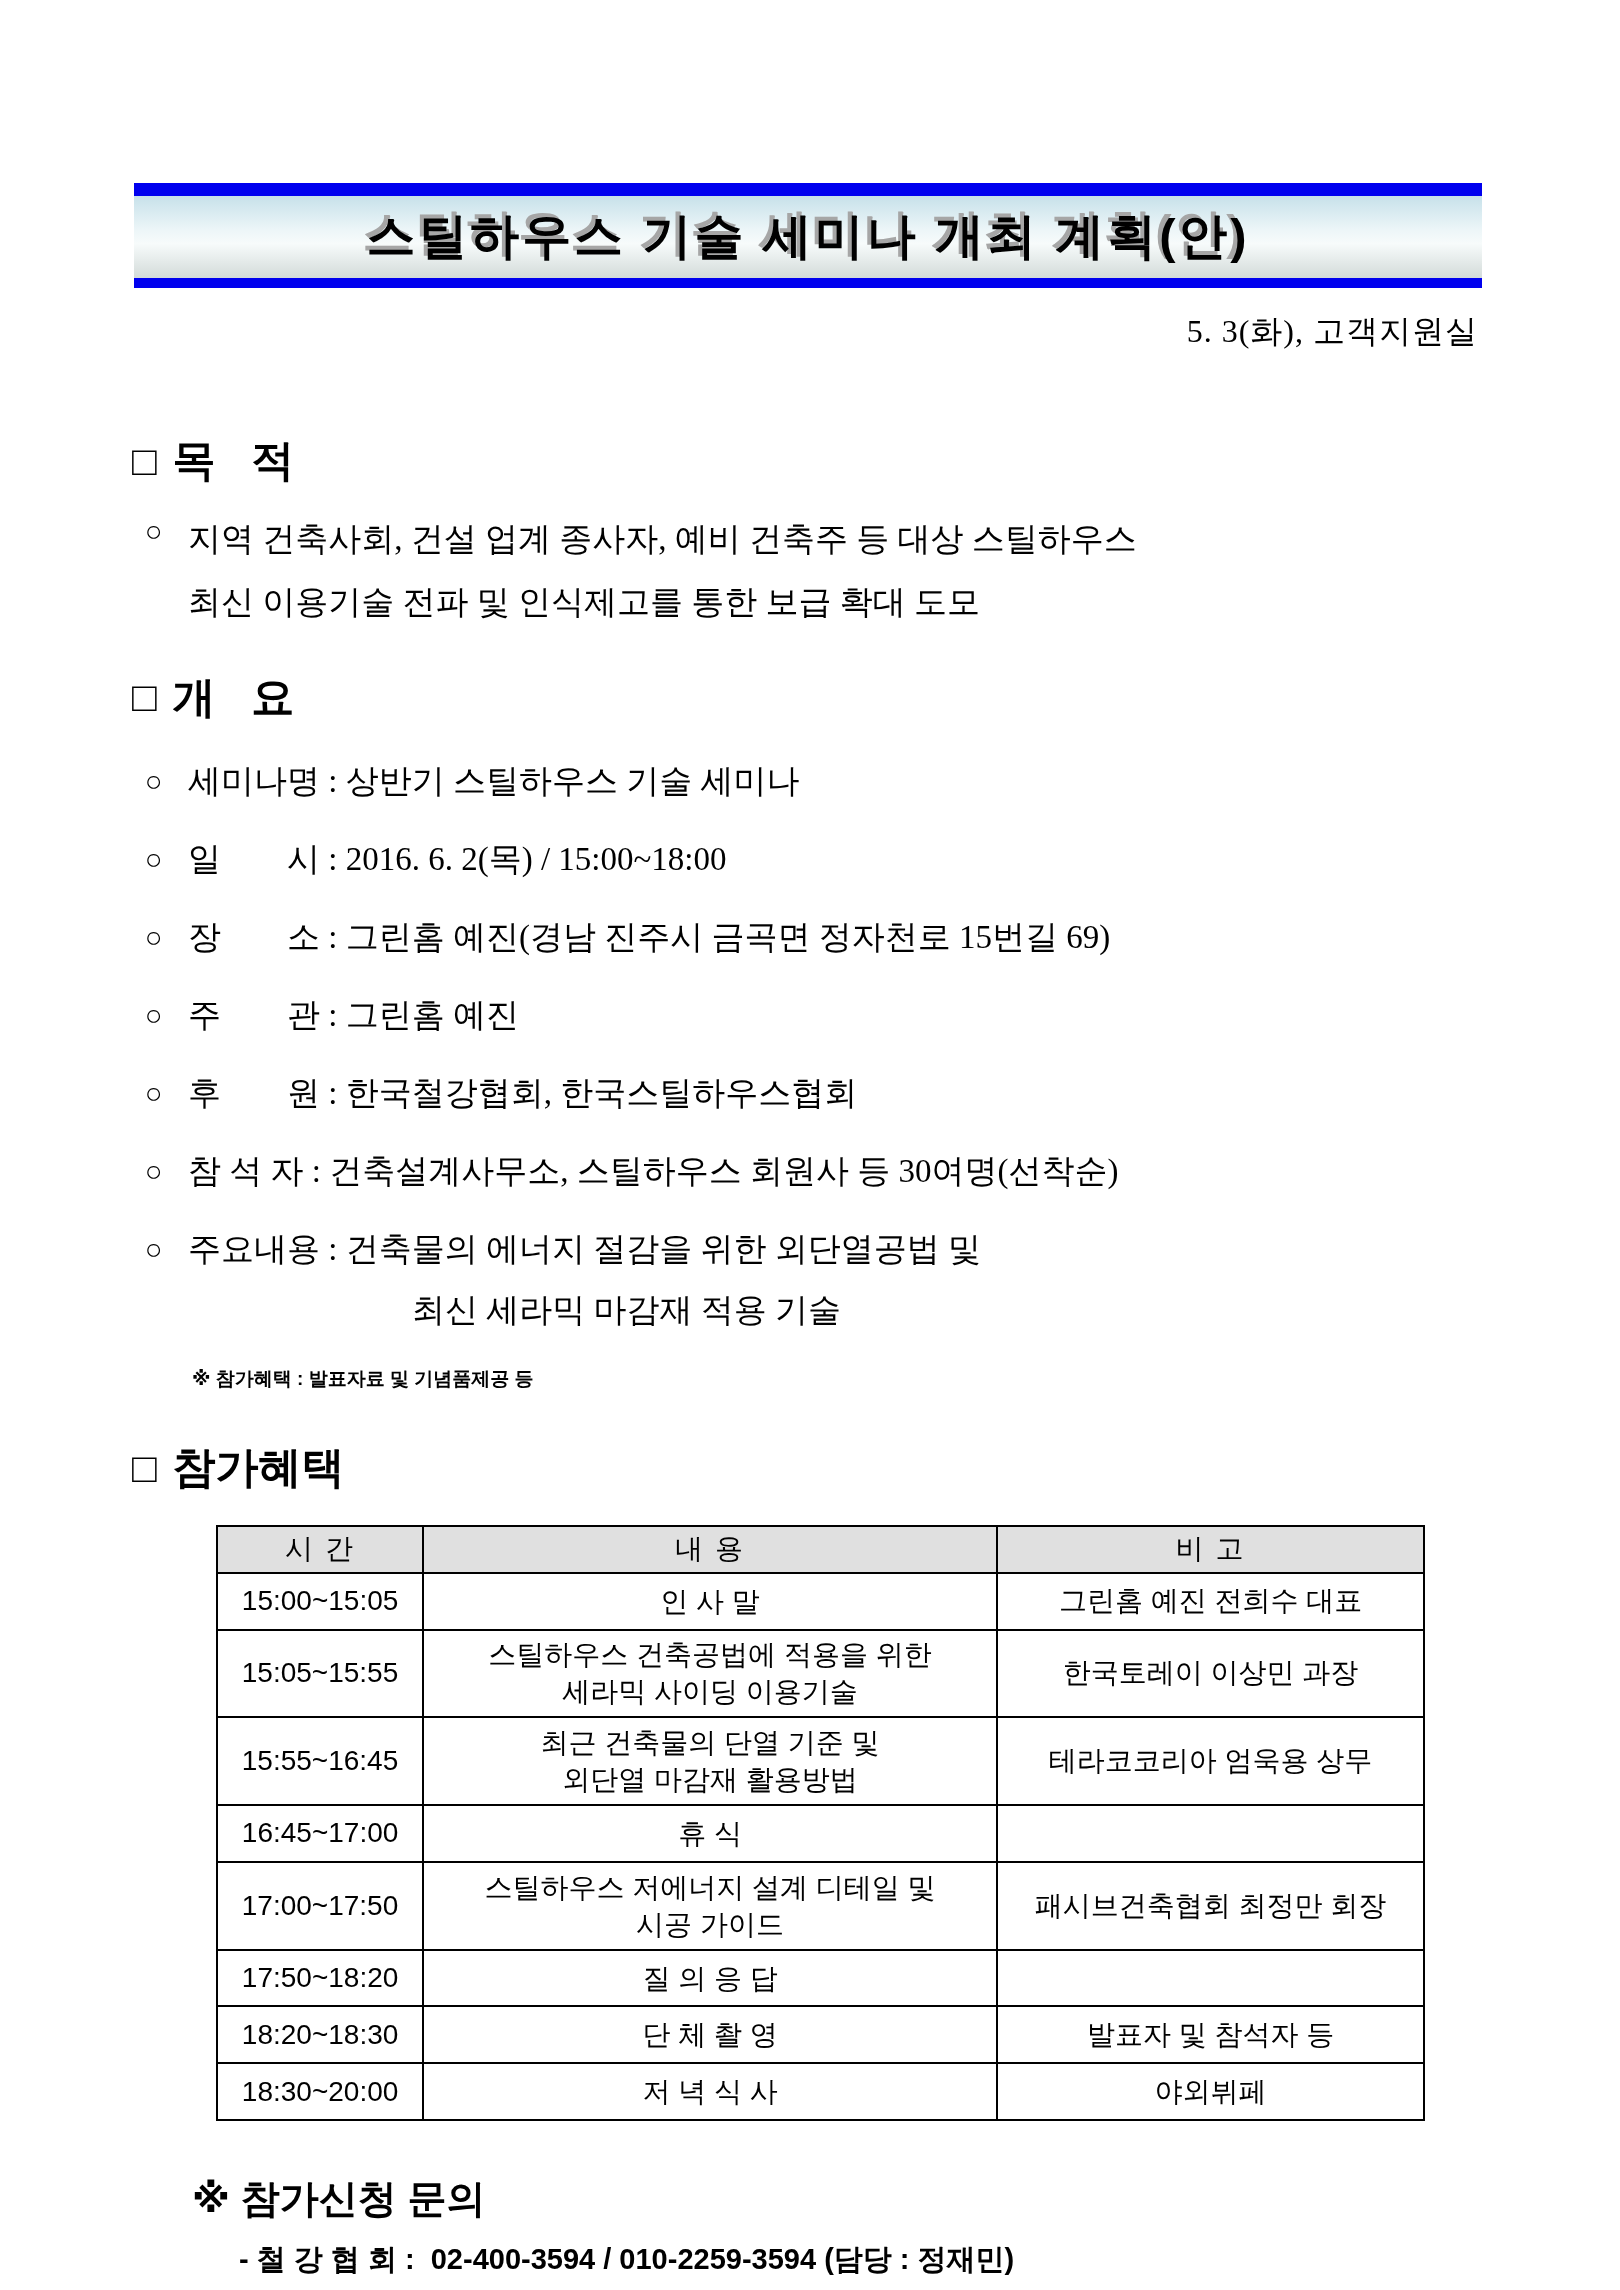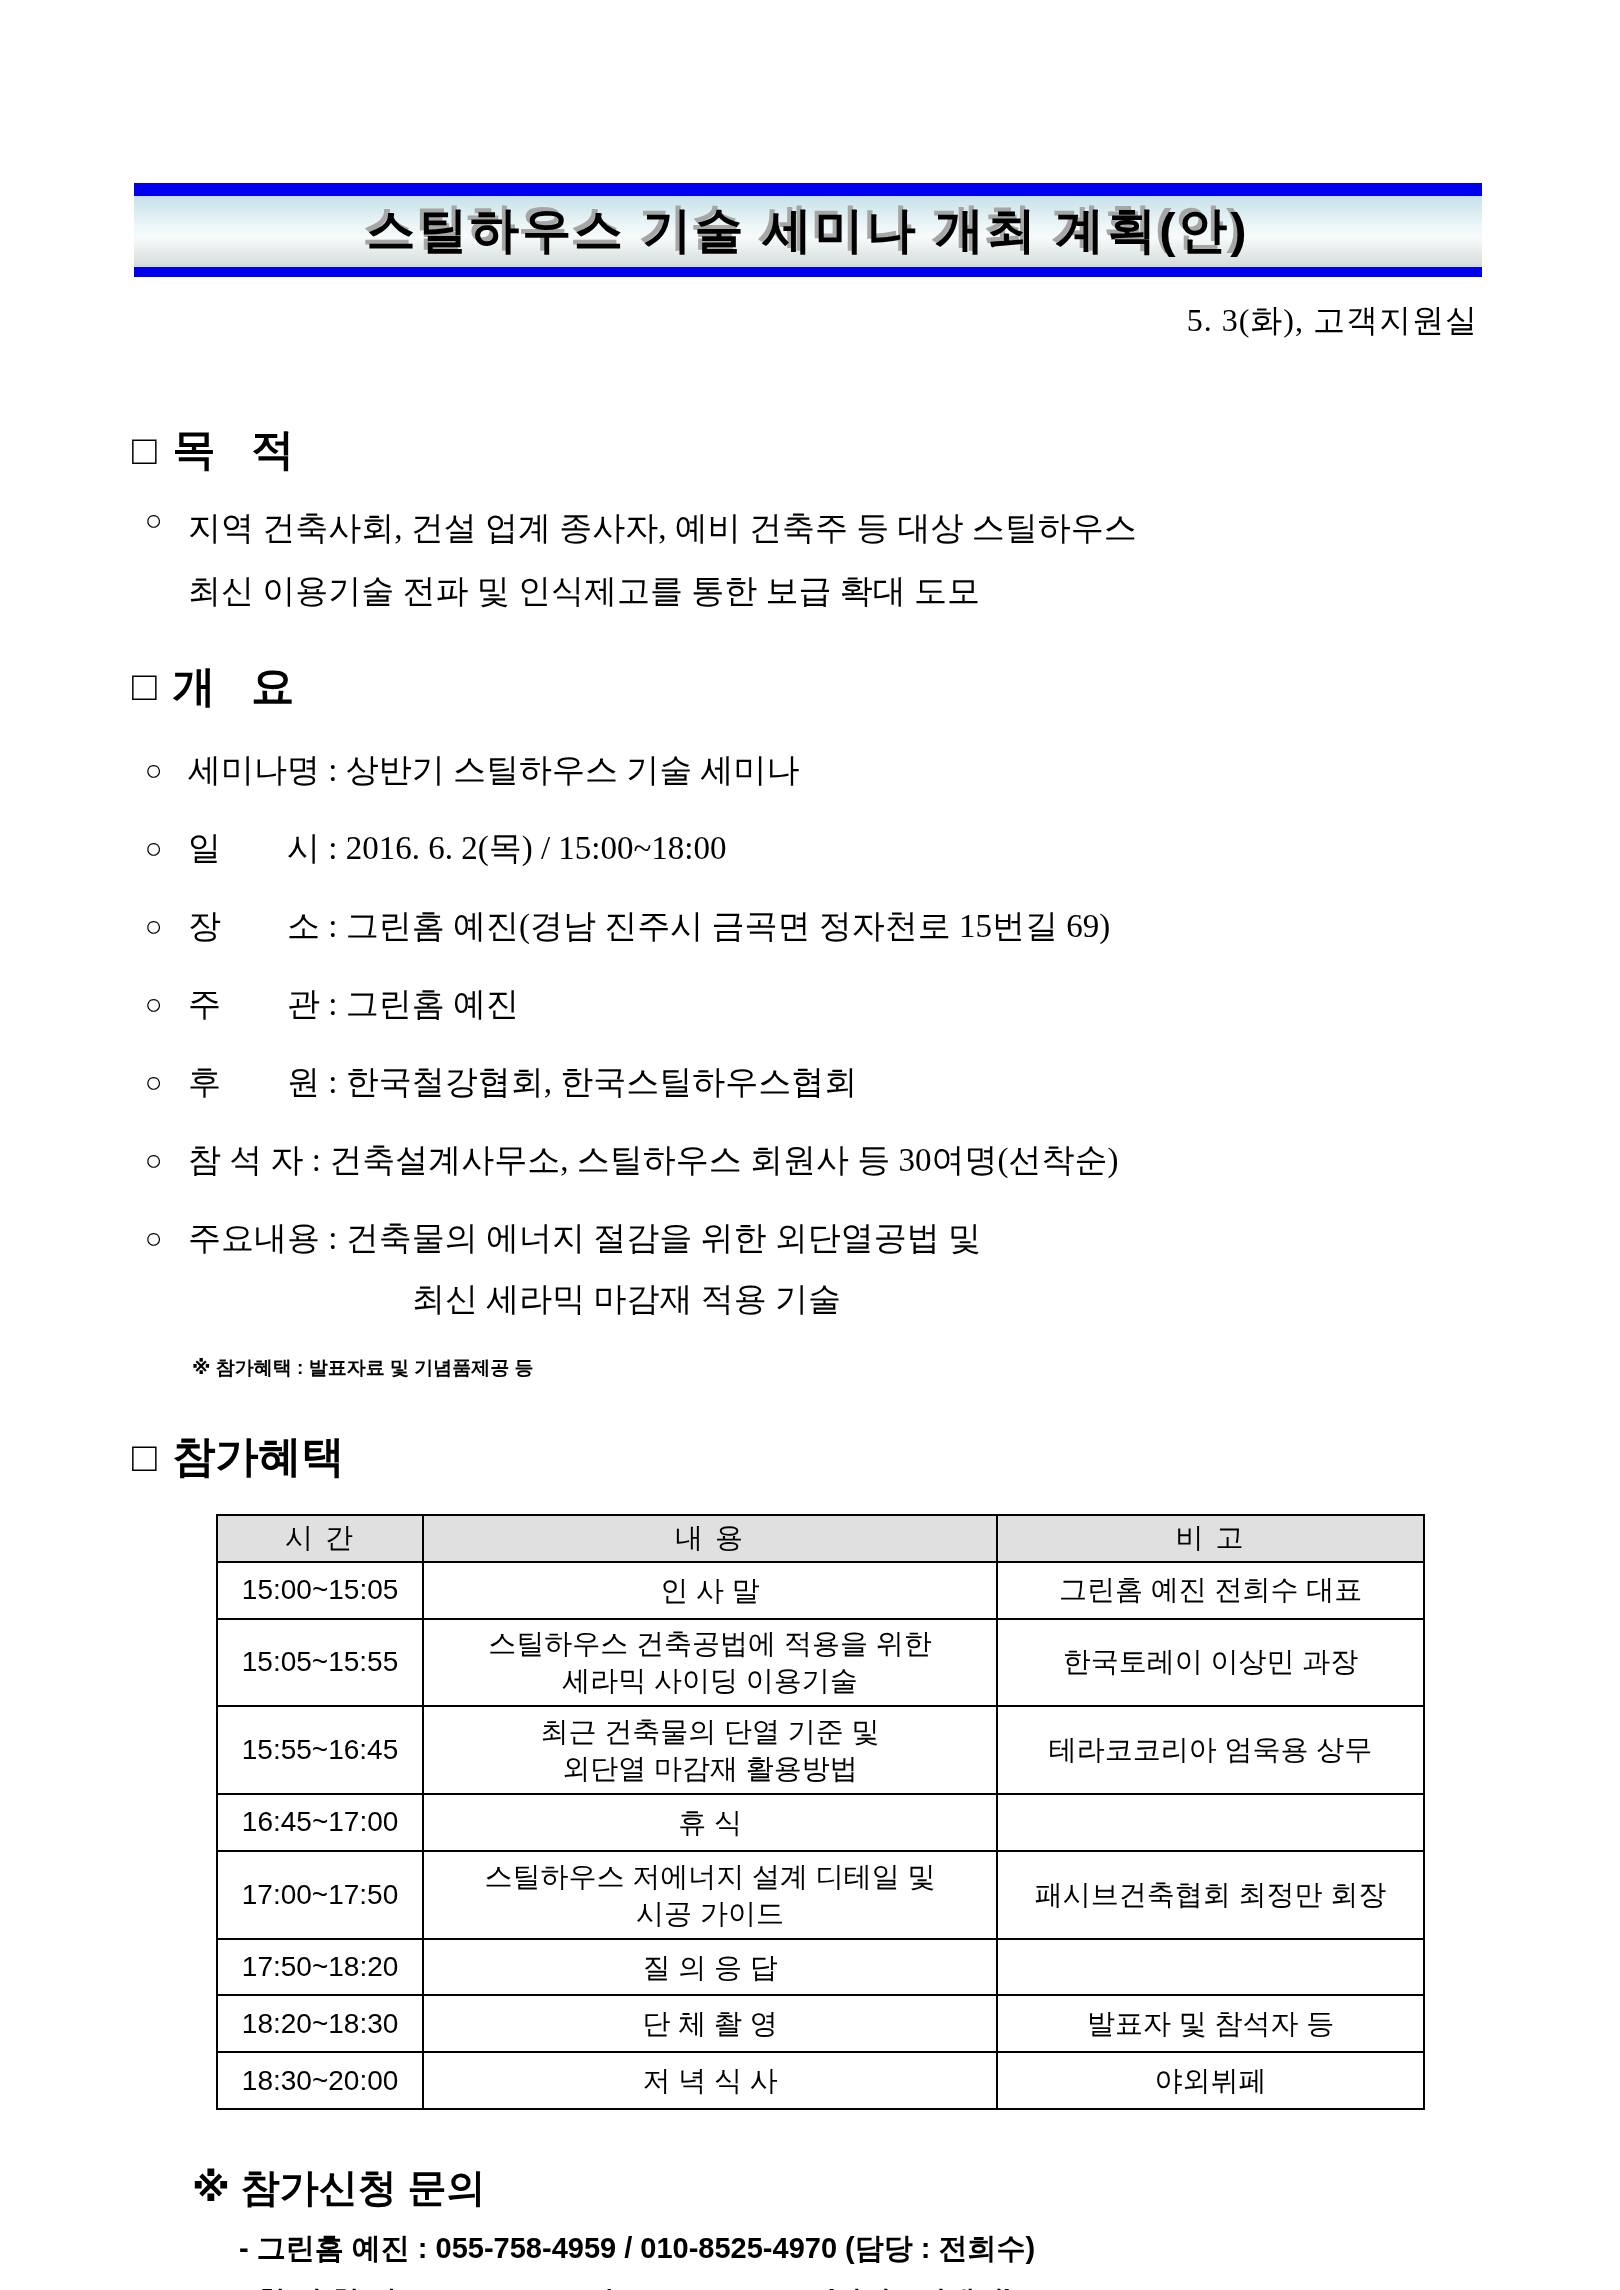--- a/index.html
+++ b/index.html
@@ -10,21 +10,21 @@
     background:#ffffff;
     font-family:"Liberation Serif","DejaVu Serif",serif;
     color:#000;
     overflow:hidden;
   }
   
   .banner { margin:183px 138px 0 134px; }
   .banner .bar { height:12.7px; background:#0000EE; }
   .banner .bar.bottom { height:10.8px; }
   .banner-body {
-    height:71px;
+    height:82px;
     background:linear-gradient(to bottom,#C7E1EA 0%,#EDF6F8 42%,#F7FBFB 58%,#D3DBD9 100%);
     display:flex; align-items:center; justify-content:center;
   }
   .banner-title {
     font-family:"Liberation Sans","DejaVu Sans",sans-serif;
     font-weight:bold; font-size:49px; letter-spacing:2.9px;
     color:#000; text-shadow:-3.9px -3.9px 0 #A6A6A6;
     white-space:pre-wrap;
   }
   
@@ -225,17 +225,16 @@
       </tr>
       <tr class="row-1line">
         <td class="cell-time">18:30~20:00</td>
         <td class="cell-content">저 녁 식 사</td>
         <td class="cell-note">야외뷔페</td>
       </tr>
     </tbody>
   </table>
 
   <div class="contact-note">※ 참가신청 문의</div>
-  <div class="contact-line">- 그린홈 예진 : 055-758-4959 / 010-8525-4970 (담당 : 전희수)</div>
   <div class="contact-line">- 철 강 협 회 :  02-400-3594 / 010-2259-3594 (담당 : 정재민)</div>
 
 </div>
 
 
 </body></html>

